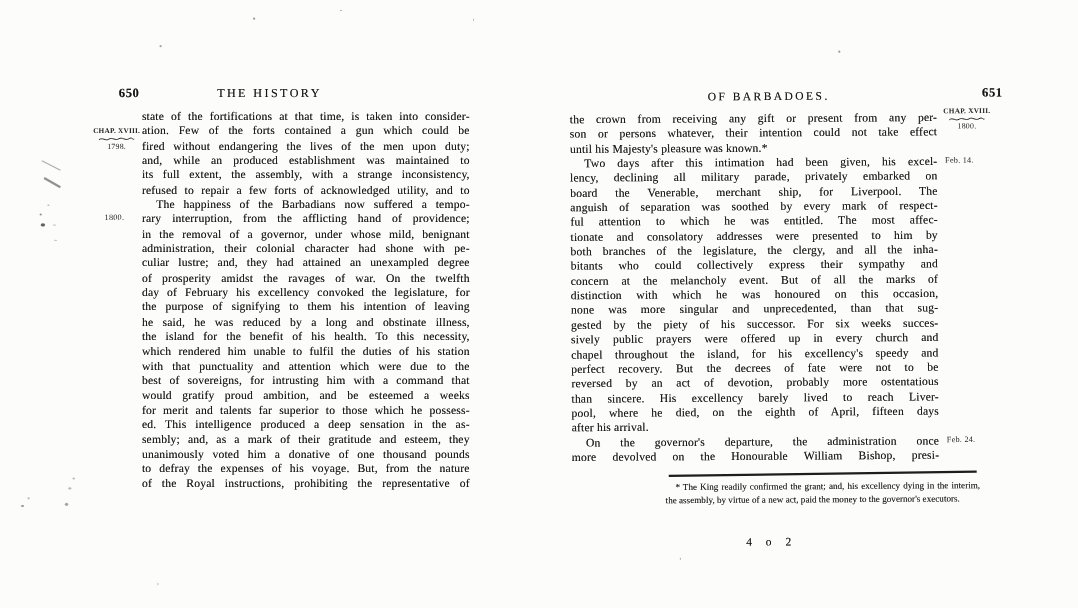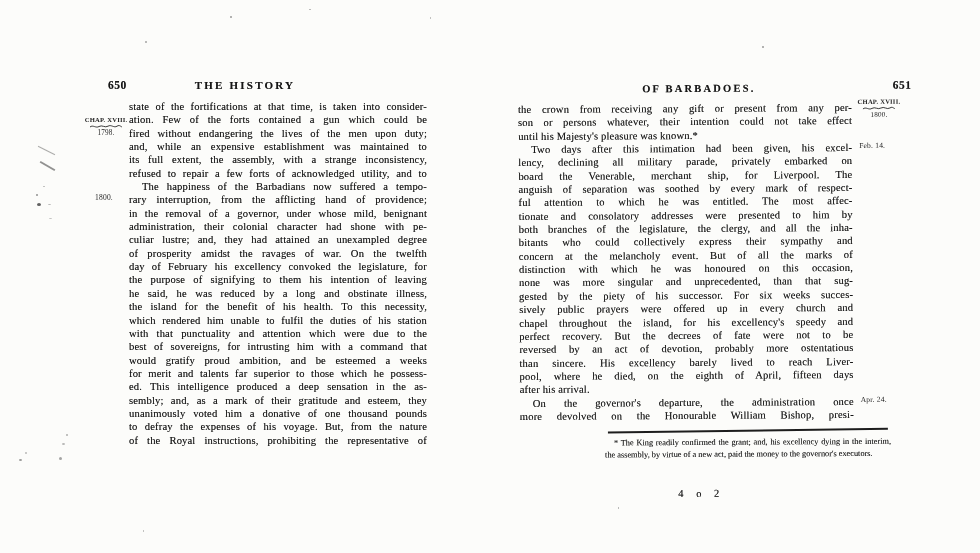--- a/index.html
+++ b/index.html
@@ -16,21 +16,21 @@
     line-height:13.35px; font-size:10.6px; letter-spacing:0.15px;
     text-shadow:0 0 0.4px rgba(25,25,25,0.55);
     white-space:normal;
   }
   .tl.pend { text-align-last:left; }
   .tl.ind  { text-indent:13px; }
   #left-col  { left:129px; top:100px; width:298px; }
   #right-col { left:519px; top:102px; width:334px; }
   
   .runhead {
-    position:absolute; font-weight:bold; font-size:11px; letter-spacing:2.2px;
+    position:absolute; font-weight:normal; font-size:11px; letter-spacing:2.2px;
     text-align:center; text-shadow:0 0 0.4px rgba(25,25,25,0.5);
   }
   .pagenum {
     position:absolute; font-weight:bold; font-size:11.5px; letter-spacing:0.5px;
     text-shadow:0 0 0.4px rgba(25,25,25,0.5);
     padding-left:20px;
   }
   #lp-head { left:160px; top:79px; width:170px; }
   #rp-head { left:630px; top:83px; width:140px; font-size:10.5px; }
   #lp-num  { left:88px;  top:79px; }
@@ -98,21 +98,21 @@
       <div class="yr">1798.</div>
     </div>
 
     <div id="lp-notes" class="notelayer">
         <div class="mnote" style="top: 193.45px;">1800.</div>
       </div>
     <div id="left-col" class="col">
         <div class="tl">state of the fortifications at that time, is taken into consider-</div>
         <div class="tl">ation.  Few of the forts contained a gun which could be</div>
         <div class="tl">fired without endangering the lives of the men upon duty;</div>
-        <div class="tl">and, while an expensive establishment was maintained to</div>
+        <div class="tl">and, while an produced establishment was maintained to</div>
         <div class="tl">its full extent, the assembly, with a strange inconsistency,</div>
         <div class="tl">refused to repair a few forts of acknowledged utility, and to</div>
         <div class="tl ind">The happiness of the Barbadians now suffered a tempo-</div>
         <div class="tl">rary interruption, from the afflicting hand of providence;</div>
         <div class="tl">in the removal of a governor, under whose mild, benignant</div>
         <div class="tl">administration, their colonial character had shone with pe-</div>
         <div class="tl">culiar lustre; and, they had attained an unexampled degree</div>
         <div class="tl">of prosperity amidst the ravages of war.  On the twelfth</div>
         <div class="tl">day of February his excellency convoked the legislature, for</div>
         <div class="tl">the purpose of signifying to them his intention of leaving</div>
@@ -138,21 +138,21 @@
     <div id="rp-chap" class="chapnote">
       <div>CHAP. XVIII.</div>
       <svg class="squig" width="34" height="5" viewBox="0 0 34 5">
         <path d="M1 3 C4 0.5 7 4.5 10 2.5 S16 4.2 19 2.2 S25 4.2 28 2.2 S32 3.5 33 2.5" fill="none" stroke="#242424" stroke-width="0.9"></path>
       </svg>
       <div class="yr">1800.</div>
     </div>
 
     <div id="rp-notes" class="notelayer">
         <div class="mnote" style="top: 142.05px;">Feb. 14.</div>
-        <div class="mnote" style="top: 395.7px;">Apr. 24.</div>
+        <div class="mnote" style="top: 395.7px;">Feb. 24.</div>
       </div>
     <div id="right-col" class="col">
         <div class="tl">the crown from receiving any gift or present from any per-</div>
         <div class="tl">son or persons whatever, their intention could not take effect</div>
         <div class="tl pend">until his Majesty's pleasure was known.*</div>
         <div class="tl ind">Two days after this intimation had been given, his excel-</div>
         <div class="tl">lency, declining all military parade, privately embarked on</div>
         <div class="tl">board the Venerable, merchant ship, for Liverpool.  The</div>
         <div class="tl">anguish of separation was soothed by every mark of respect-</div>
         <div class="tl">ful attention to which he was entitled.  The most affec-</div>

